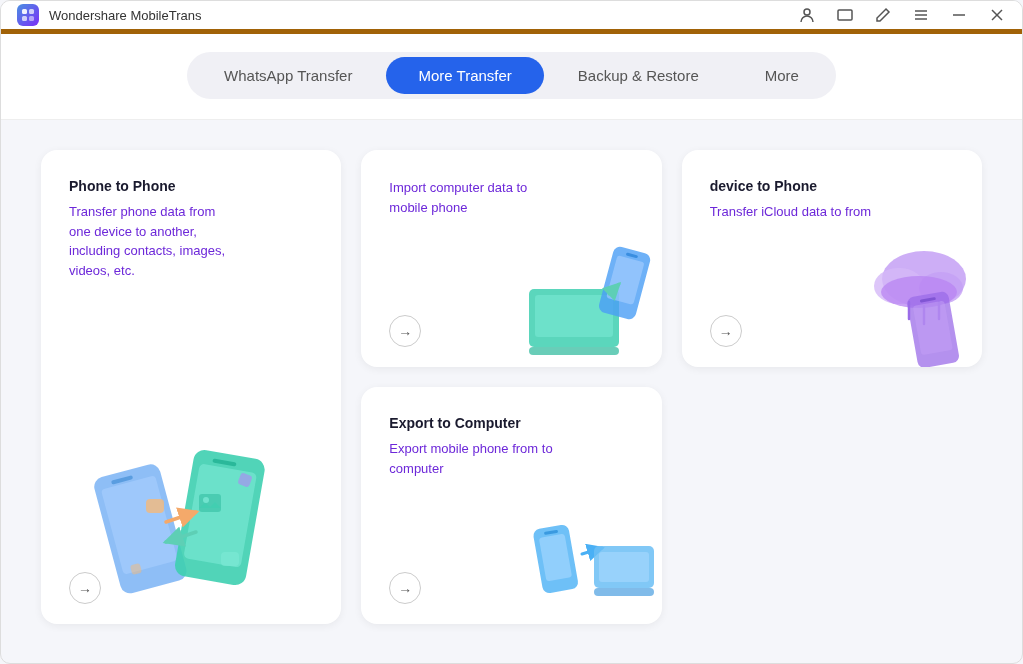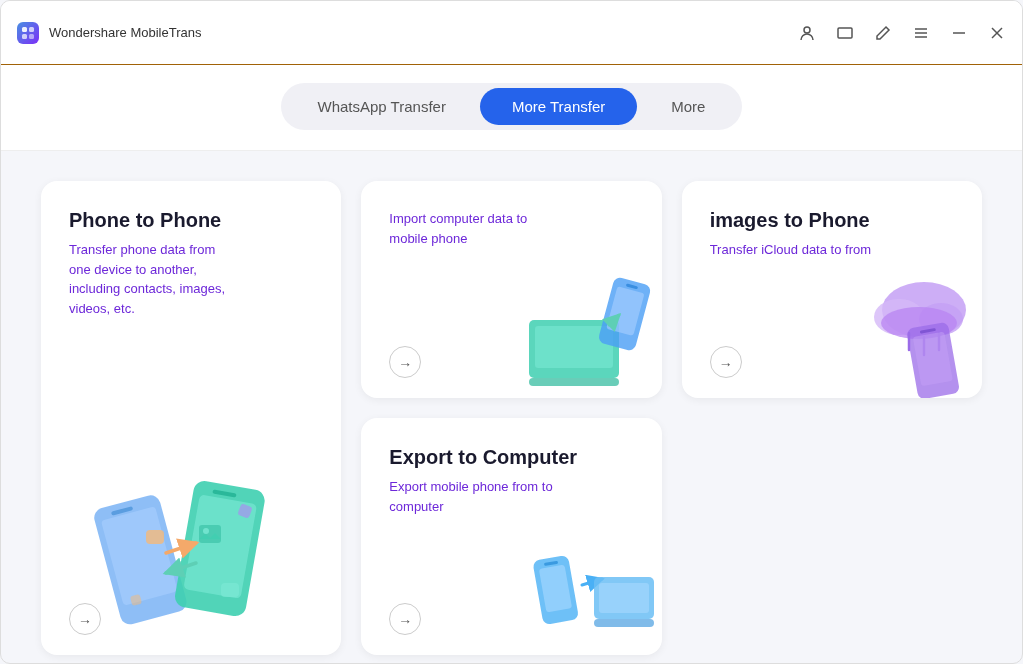--- a/index.html
+++ b/index.html
@@ -13,22 +13,22 @@
       border-radius: 10px;
     }
 
     
     .titlebar {
       display: flex;
       align-items: center;
       justify-content: space-between;
       background: #fff;
       padding: 0 16px;
-      height: 64px;
-      border-bottom: 1px solid #a16207;
+      height: 33px;
+      border-bottom: 5px solid #a16207;
     }
     .titlebar-left {
       display: flex;
       align-items: center;
       gap: 10px;
     }
     .app-icon {
       width: 22px;
       height: 22px;
       border-radius: 6px;
@@ -110,21 +110,21 @@
       position: relative;
       overflow: hidden;
       cursor: pointer;
       transition: box-shadow 0.2s;
       box-shadow: 0 2px 8px rgba(0,0,0,0.06);
     }
     .card.large {
       grid-row: span 2;
     }
     .card-title {
-      font-size: 20px;
+      font-size: 14px;
       font-weight: 700;
       color: #1a1a2e;
       margin-bottom: 8px;
     }
     .card-desc {
       font-size: 13px;
       color: #6d28d9;
       line-height: 1.5;
       max-width: 170px;
     }
@@ -233,20 +233,21 @@
         <line x1="14" y1="4" x2="4" y2="14"></line>
       </svg>
     </div>
   </div>
 </div>
 
 <div class="nav-area">
   <div class="nav-tabs">
     <div class="nav-tab">WhatsApp Transfer</div>
     <div class="nav-tab active">More Transfer</div>
+    <div class="nav-tab">Backup &amp; Restore</div>
     <div class="nav-tab">More</div>
   </div>
 </div>
 
 <div class="main-content">
 
   <div class="card large" style="min-height: 320px;">
     <div class="card-title">Phone to Phone</div>
     <div class="card-desc">Transfer phone data from one device to another, including contacts, images, videos, etc.</div>
 
@@ -321,21 +322,21 @@
             <path d="M0,0 L0,6 L6,3 z" fill="#5ecfb5"></path>
           </marker>
         </defs>
       </svg>
     </div>
 
     <div class="card-arrow">→</div>
   </div>
 
   <div class="card">
-    <div class="card-title">images to Phone</div>
+    <div class="card-title">device to Phone</div>
     <div class="card-desc">Transfer iCloud data to from</div>
 
     <div class="icloud-img">
       <svg width="140" height="130" viewBox="0 0 140 130" fill="none">
 
         <g transform="translate(25, 5)">
           <ellipse cx="55" cy="35" rx="42" ry="28" fill="#c4a0f5" opacity="0.85"></ellipse>
           <ellipse cx="30" cy="42" rx="25" ry="18" fill="#d4b8f8" opacity="0.8"></ellipse>
           <ellipse cx="72" cy="44" rx="22" ry="16" fill="#c4a0f5" opacity="0.8"></ellipse>
           <ellipse cx="50" cy="48" rx="38" ry="16" fill="#b884f2" opacity="0.75"></ellipse>

